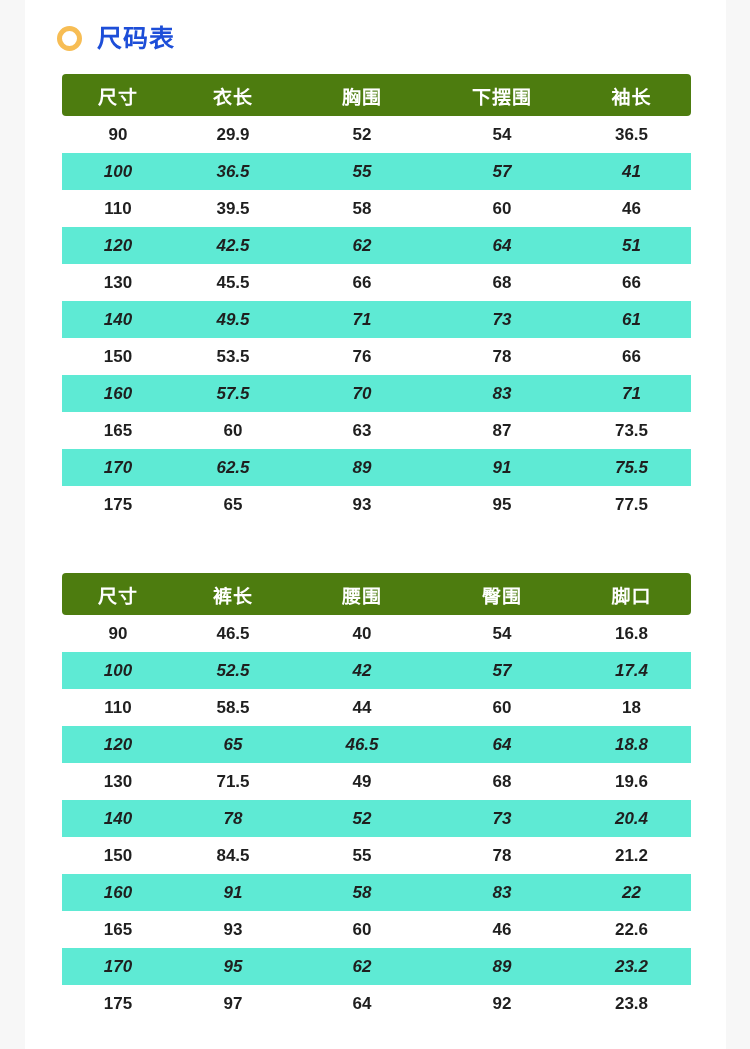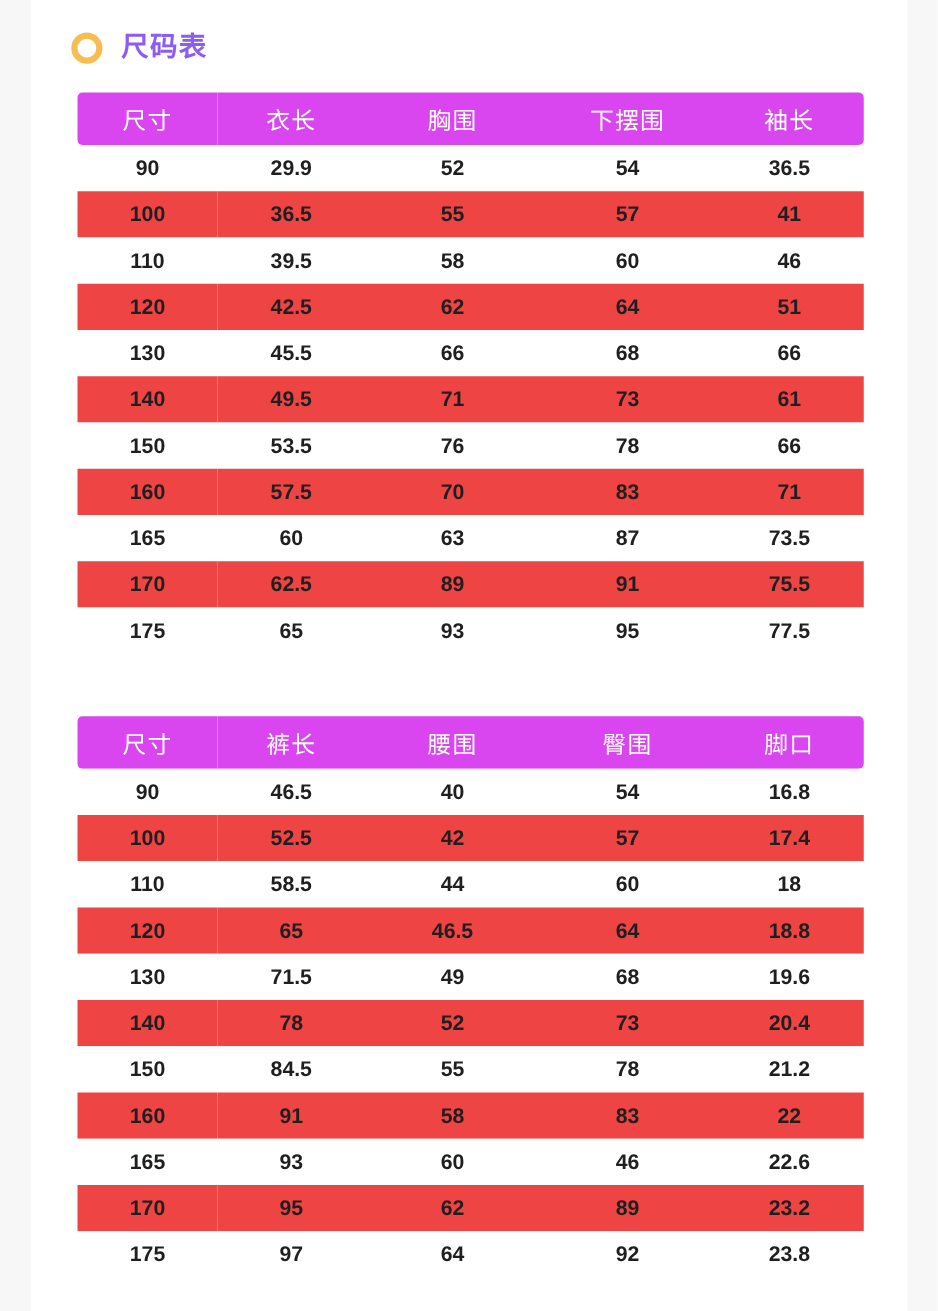--- a/index.html
+++ b/index.html
@@ -42,42 +42,42 @@
   .ring-icon {
     width: 25px;
     height: 25px;
     border-radius: 50%;
     border: 5px solid #f7bd54;
     box-sizing: border-box;
     flex: 0 0 auto;
   }
   .title-text {
     margin-left: 15px;
-    font-size: 22px;
+    font-size: 25px;
     font-weight: 700;
-    color: #8b5cf6;
+    color: #1d4ed8;
     letter-spacing: 1px;
     line-height: 1;
   }
 
   
   .size-table {
     width: 629px;
     margin: 0 0 0 37px;
     border-collapse: collapse;
     table-layout: fixed;
   }
   .size-table.first { margin-top: 16px; }
   .size-table.second { margin-top: 50px; }
 
   .size-table thead th {
-    background: #d946ef;
+    background: #4d7c0f;
     color: #ffffff;
     font-size: 19px;
-    font-weight: 400;
+    font-weight: 700;
     letter-spacing: 1px;
     height: 42px;
     text-align: center;
     vertical-align: middle;
     padding: 0;
   }
   .size-table thead th:first-child {
     border-top-left-radius: 4px;
     border-bottom-left-radius: 4px;
   }
@@ -90,21 +90,22 @@
     height: 37px;
     text-align: center;
     vertical-align: middle;
     font-size: 17px;
     font-weight: 700;
     color: #1f1f1f;
     padding: 0;
     background: #ffffff;
   }
   .size-table tbody tr.alt td {
-    background: #ef4444;
+    background: #5eead4;
+    font-style: italic;
   }
 
   
   .col-size   { width: 112px; }
   .col-b      { width: 118px; }
   .col-c      { width: 140px; }
   .col-d      { width: 140px; }
   .col-e      { width: 119px; }
 
   

